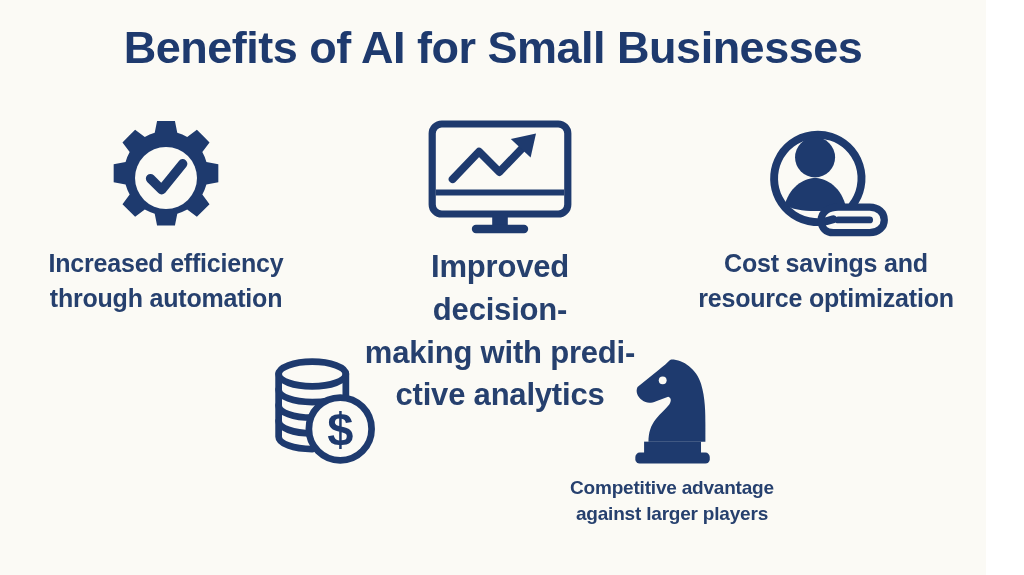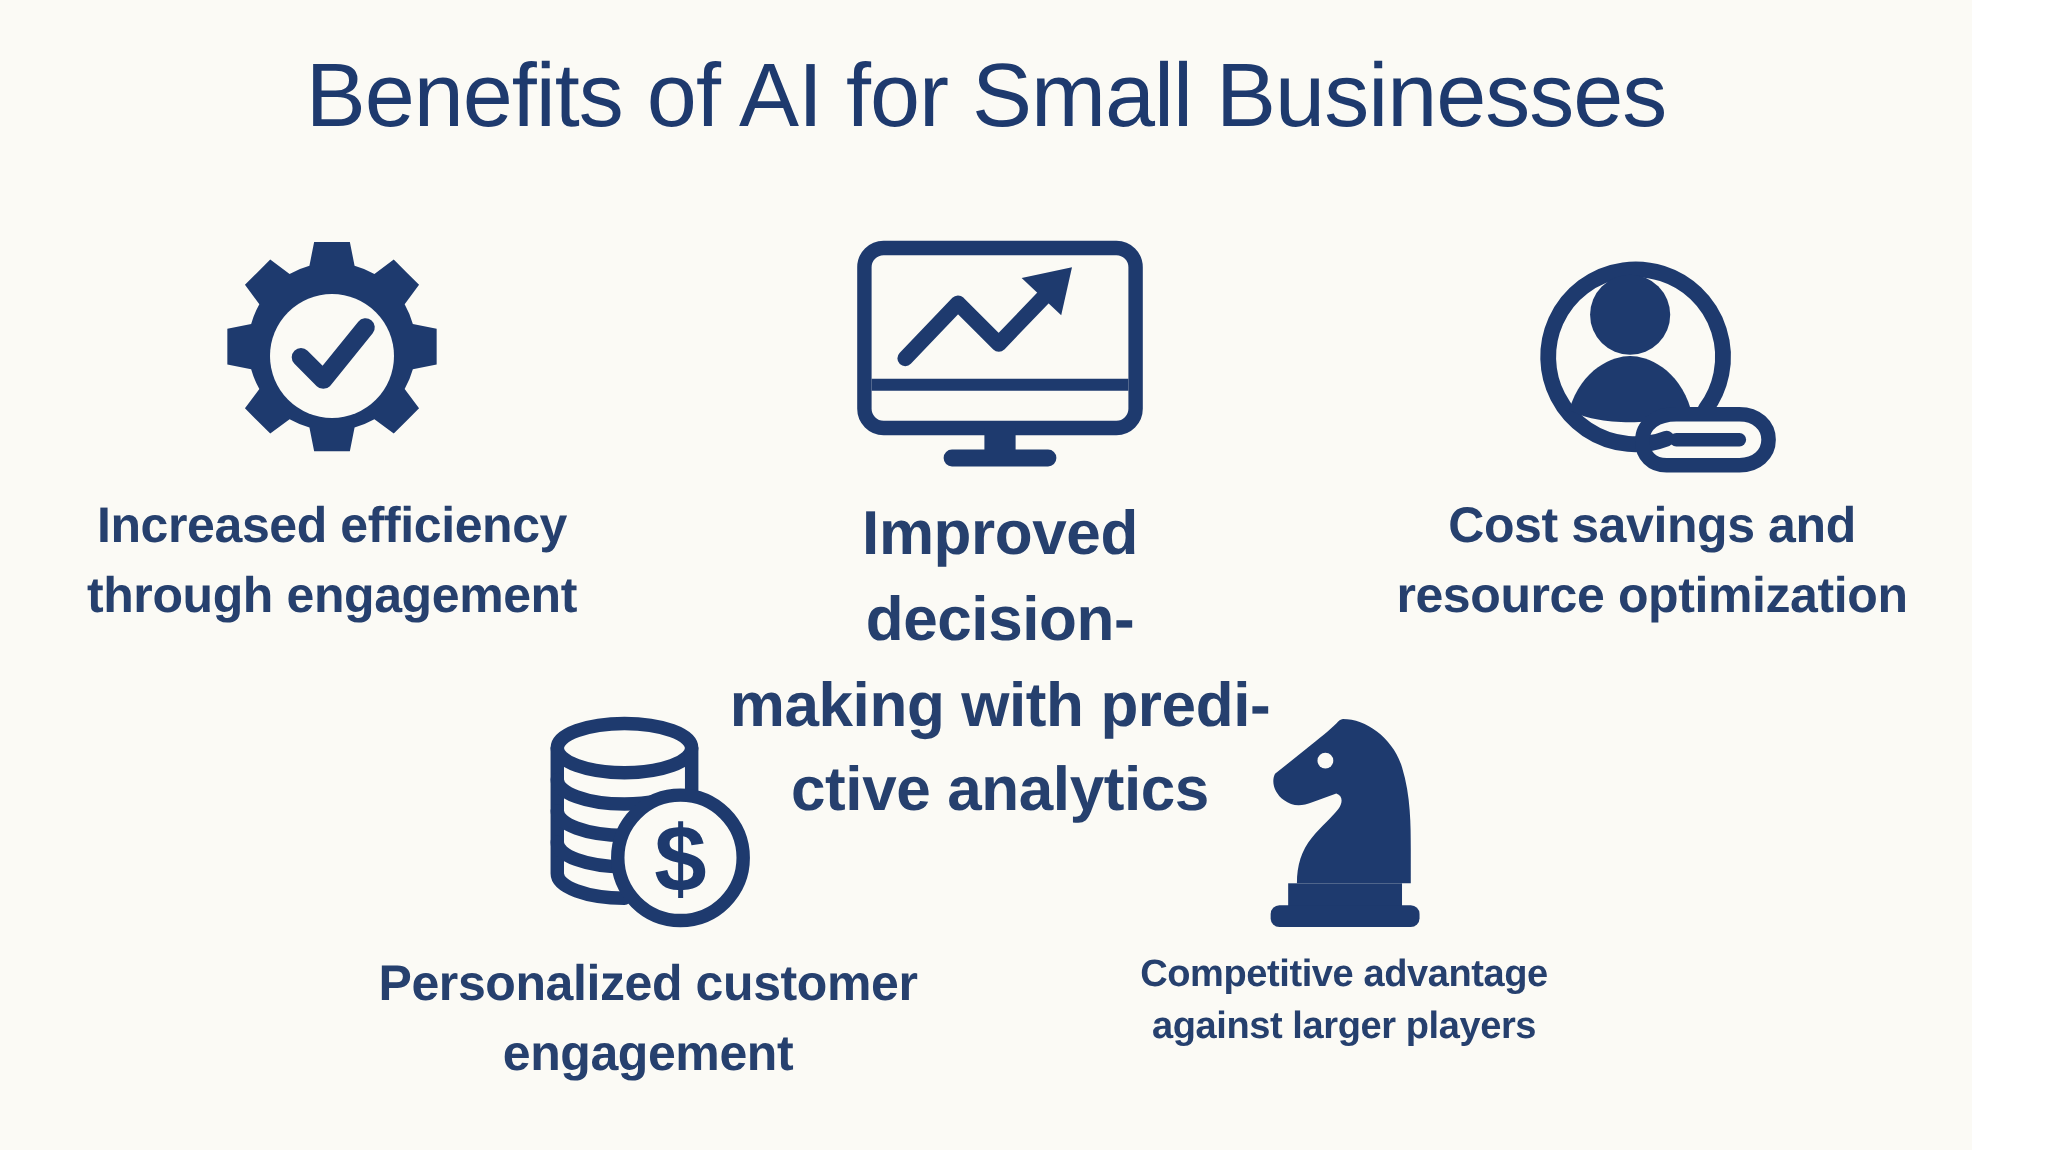--- a/index.html
+++ b/index.html
@@ -33,21 +33,21 @@
   }
 
   #title {
     position: absolute;
     left: 0;
     top: 22px;
     width: 986px;
     text-align: center;
     font-family: "Liberation Sans", sans-serif;
     font-size: 45px;
-    font-weight: normal;
+    font-weight: bold;
     letter-spacing: -0.5px;
     color: #1e3a6e;
     line-height: 1.15;
     white-space: nowrap;
   }
 
   .row {
     position: absolute;
     display: flex;
     justify-content: center;
@@ -125,21 +125,21 @@
         <span>
           <svg width="124" height="124" viewBox="0 0 100 100" aria-hidden="true">
             <path fill="#1e3a6e" d="M50 4
               l7.2 0 1.9 9.6 a37 37 0 0 1 8.0 3.3 l7.8-5.8 5.1 5.1 5.1 5.1 -5.8 7.8 a37 37 0 0 1 3.3 8.0 l9.6 1.9 0 7.2 0 7.2 -9.6 1.9 a37 37 0 0 1-3.3 8.0 l5.8 7.8 -5.1 5.1 -5.1 5.1 -7.8-5.8 a37 37 0 0 1-8.0 3.3 l-1.9 9.6 -7.2 0 -7.2 0 -1.9-9.6 a37 37 0 0 1-8.0-3.3 l-7.8 5.8 -5.1-5.1 -5.1-5.1 5.8-7.8 a37 37 0 0 1-3.3-8.0 l-9.6-1.9 0-7.2 0-7.2 9.6-1.9 a37 37 0 0 1 3.3-8.0 l-5.8-7.8 5.1-5.1 5.1-5.1 7.8 5.8 a37 37 0 0 1 8.0-3.3 l1.9-9.6 z"></path>
             <circle cx="50" cy="50" r="25" fill="#fbfaf5"></circle>
             <path d="M37.5 50.5 L46.5 59.5 L63.5 38.5" fill="none" stroke="#1e3a6e" stroke-width="7.5" stroke-linecap="round" stroke-linejoin="round"></path>
           </svg>
         </span>
       </div>
       <div class="caption">Increased efficiency
-through engagement</div>
+through automation</div>
     </div>
 
     <div class="benefit" id="b2">
       <div class="icon-wrap">
         <span>
           <svg width="150" height="120" viewBox="0 0 125 100" aria-hidden="true">
 
             <rect x="6" y="5" width="113" height="75" rx="8" ry="8" fill="none" stroke="#1e3a6e" stroke-width="6"></rect>
 
             <line x1="9" y1="62" x2="116" y2="62" stroke="#1e3a6e" stroke-width="5"></line>
@@ -196,22 +196,20 @@
               <path d="M12 31 C12 37 25 42 42 42 C47.5 42 52.5 41.5 57 40.6"></path>
               <path d="M12 45 C12 51 25 56 42 56 C43.5 56 45 56 46.4 55.9"></path>
               <path d="M12 59 C12 65 25 70 42 70 C42.8 70 43.5 70 44.2 70"></path>
             </g>
 
             <circle cx="67" cy="66" r="28" fill="#fbfaf5" stroke="#1e3a6e" stroke-width="6"></circle>
             <text x="67" y="81" text-anchor="middle" font-family="Liberation Sans, sans-serif" font-size="42" font-weight="bold" fill="#1e3a6e">$</text>
           </svg>
         </span>
       </div>
-      <div class="caption">Personalized customer
-engagement</div>
     </div>
 
     <div class="benefit" id="b5">
       <div class="icon-wrap">
         <span>
           <svg width="104" height="112" viewBox="0 0 95 100" aria-hidden="true">
 
             <path fill="#1e3a6e" d="M47 3
               C58 3 70 12 74 25
               C78 38 78 52 78 62

